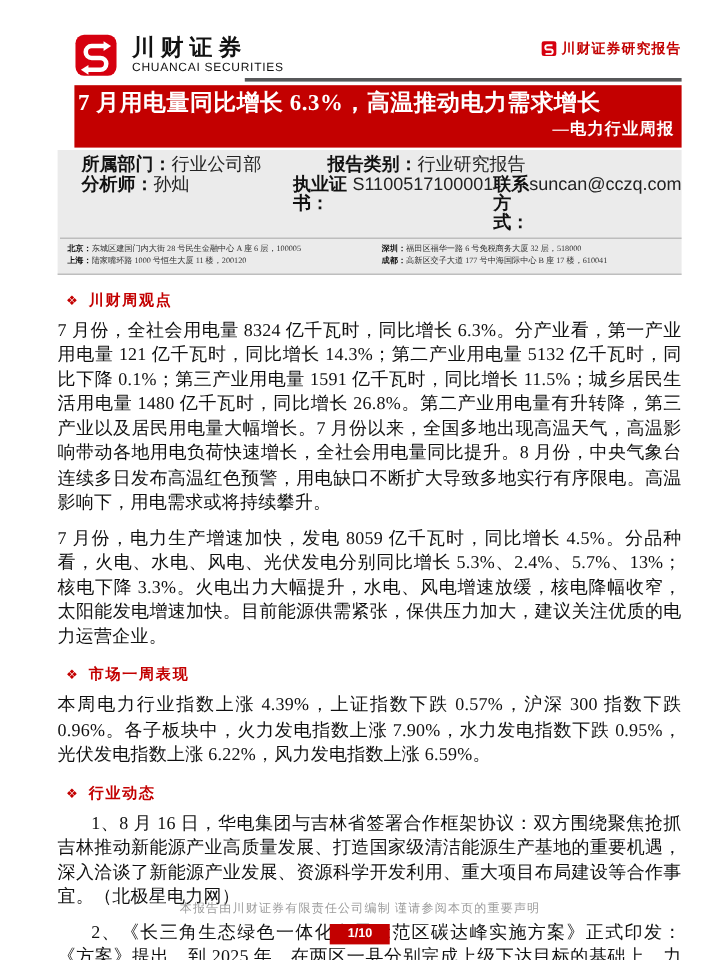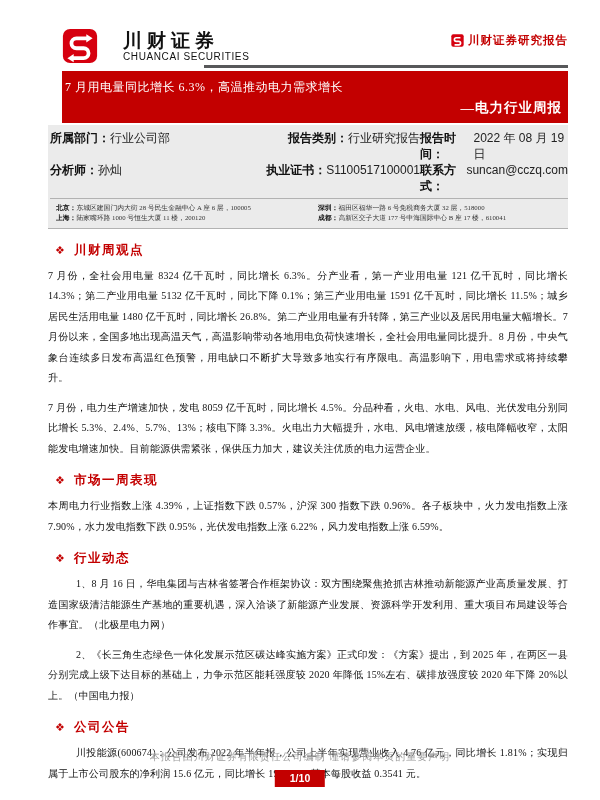--- a/index.html
+++ b/index.html
@@ -5,51 +5,51 @@
   * { margin:0; padding:0; box-sizing:border-box; }
   html,body { background:#fff; }
   body { font-family:"Liberation Serif", serif; color:#1a1a1a; }
   .page {
     position:relative; width:600px; height:800px; margin:0 auto;
     background:#fff; overflow:hidden;
     padding:28px 32px 0 48px;
   }
   
   .hdr { display:flex; justify-content:space-between; align-items:flex-end; margin-left:14px; }
-  .brand { display:flex; align-items:center; gap:25px; }
+  .brand { display:flex; align-items:center; gap:12px; }
   .brand svg { width:36px; height:36px; display:block; }
   .brand-cn { font-size:19px; font-weight:bold; letter-spacing:5px; color:#111; line-height:20px; }
   .brand-en { font-size:10px; font-weight:normal; letter-spacing:0.6px; color:#111; font-family:"Liberation Sans", sans-serif; }
   .report-tag { display:flex; align-items:center; gap:4px; padding-bottom:16px; }
   .report-tag svg { width:13px; height:13px; display:block; }
   .report-tag span { font-size:11.5px; font-weight:bold; color:#c30000; letter-spacing:1px; }
   .hdr-rule { height:2.5px; background:#57585a; margin-left:156px; margin-top:1px; }
   
   .banner { margin-left:14px; margin-top:3px; background:#c30000; color:#fff; padding:5px 4px 6px 3px; }
-  .banner-title { font-size:12px; font-weight:normal; letter-spacing:0.5px; line-height:22px; }
+  .banner-title { font-size:19px; font-weight:bold; letter-spacing:0.5px; line-height:22px; }
   .banner-sub { font-size:13.5px; font-weight:bold; text-align:right; letter-spacing:1px; line-height:19px; padding-right:2px; }
   
   .meta { background:#ebebeb; border-bottom:1px solid #b2b2b2; margin-top:2px; padding:5px 0 3px 2px; }
-  .meta-row { display:flex; line-height:16px; font-size:12px; }
+  .meta-row { display:flex; line-height:16px; font-size:15px;margin-left:18px; }
   .meta-cell { display:flex; }
   .meta-cell.c1 { width:190px; }
   .meta-cell.c2 { width:180px;justify-content:flex-end; }
   .meta-cell.c3 { flex:1; }
   .meta-label { font-weight:bold; color:#111; }
   .meta-value { color:#222; font-family:"Liberation Sans", sans-serif; }
   .meta-div { border-top:1px solid #b2b2b2; margin:4px 0 3px; }
   .addr-grid { display:grid; grid-template-columns:262px 1fr; column-gap:0; row-gap:1px; padding:1px 0 2px 6px; }
   .addr { font-size:6.8px; line-height:9.5px; color:#333; white-space:nowrap; overflow:hidden; }
   .addr b { font-weight:bold; color:#111; }
   
   .body { margin-top:10px; }
   .sec-h { display:flex; align-items:baseline; gap:9px; padding-left:7px; margin:13px 0 7px; }
   .sec-h .dia { color:#c30000; font-size:11px; }
   .sec-h .t { color:#c30000; font-weight:bold; font-size:12.5px; letter-spacing:1.5px; }
-  .para { font-size:10px; line-height:20.5px; text-align:justify; letter-spacing:0.2px; color:#111; margin-bottom:9px; }
+  .para { font-size:15px; line-height:20.5px; text-align:justify; letter-spacing:0.2px; color:#111; margin-bottom:9px; }
   .para b { font-weight:normal;margin-left:28px; }
   
   .footer-disclaimer {
     position:absolute; left:0; right:0; bottom:36px;
     text-align:center; font-size:10px; letter-spacing:1px; color:#9b9b9b;
   }
   .page-badge {
     position:absolute; left:50%; transform:translateX(-50%); bottom:13px;
     background:#c30000; color:#fff; font-weight:bold; font-size:10.5px;
     font-family:"Liberation Sans", sans-serif;
@@ -95,24 +95,20 @@
 
   <div class="meta">
     <div class="meta-row">
       <div class="meta-cell c1">
         <span class="meta-label">所属部门：</span>
         <span class="meta-value">行业公司部</span>
       </div>
       <div class="meta-cell c2">
         <span class="meta-label">报告类别：</span>
         <span class="meta-value">行业研究报告</span>
-      </div>
-      <div class="meta-cell c3">
-        <span class="meta-label">报告时间：</span>
-        <span class="meta-value">2022 年 08 月 19 日</span>
       </div>
     </div>
     <div class="meta-row">
       <div class="meta-cell c1">
         <span class="meta-label">分析师：</span>
         <span class="meta-value">孙灿</span>
       </div>
       <div class="meta-cell c2">
         <span class="meta-label">执业证书：</span>
         <span class="meta-value">S1100517100001</span>

